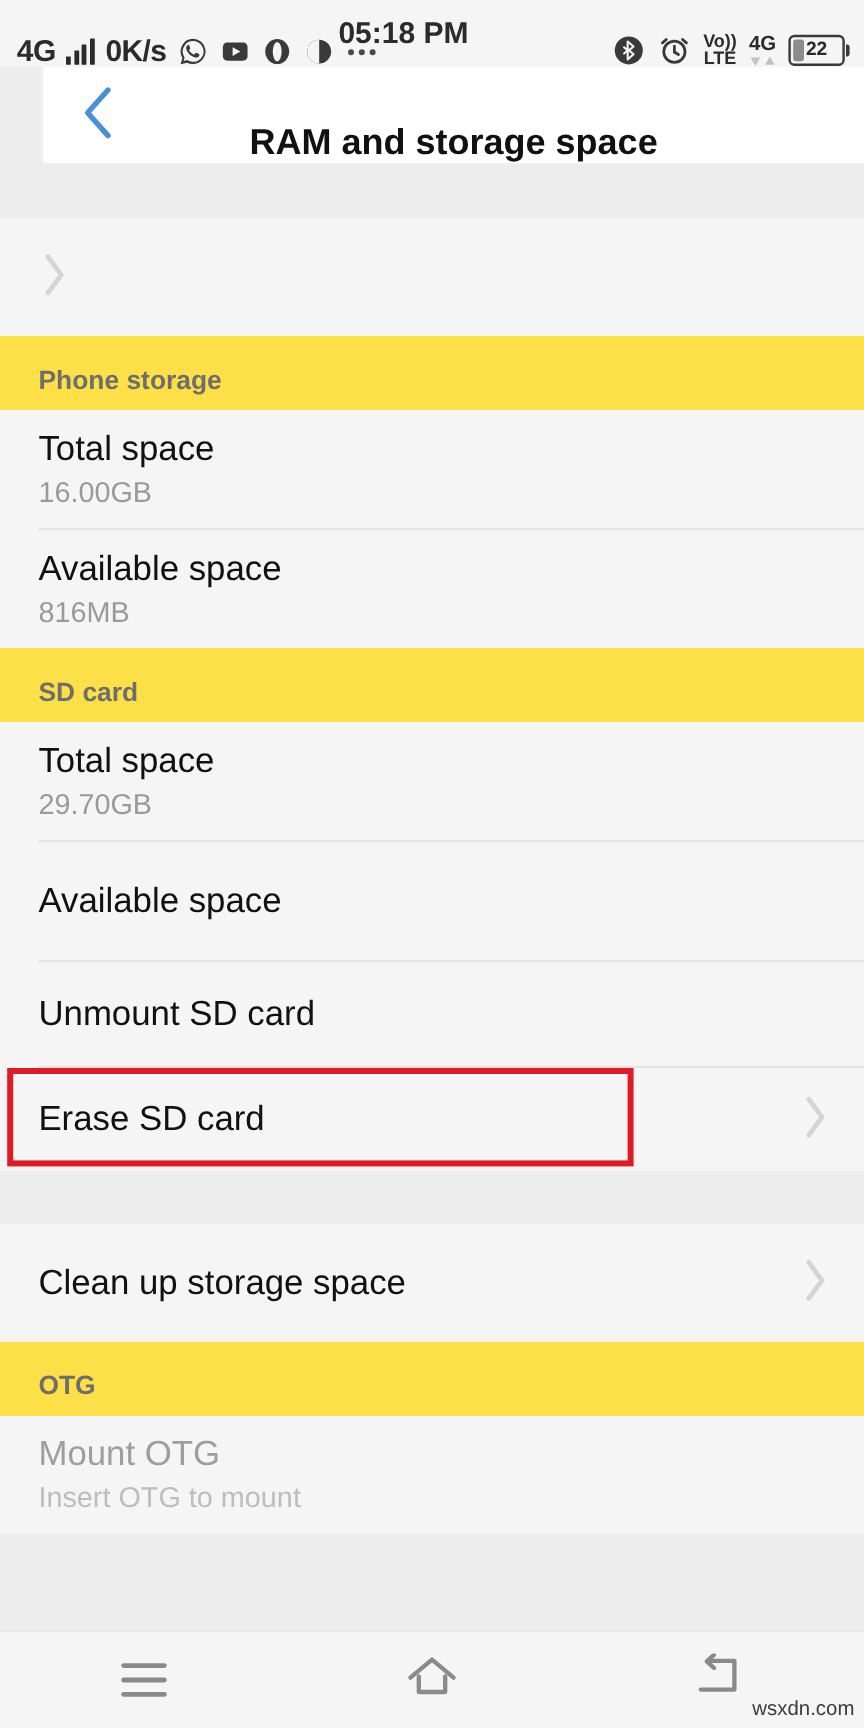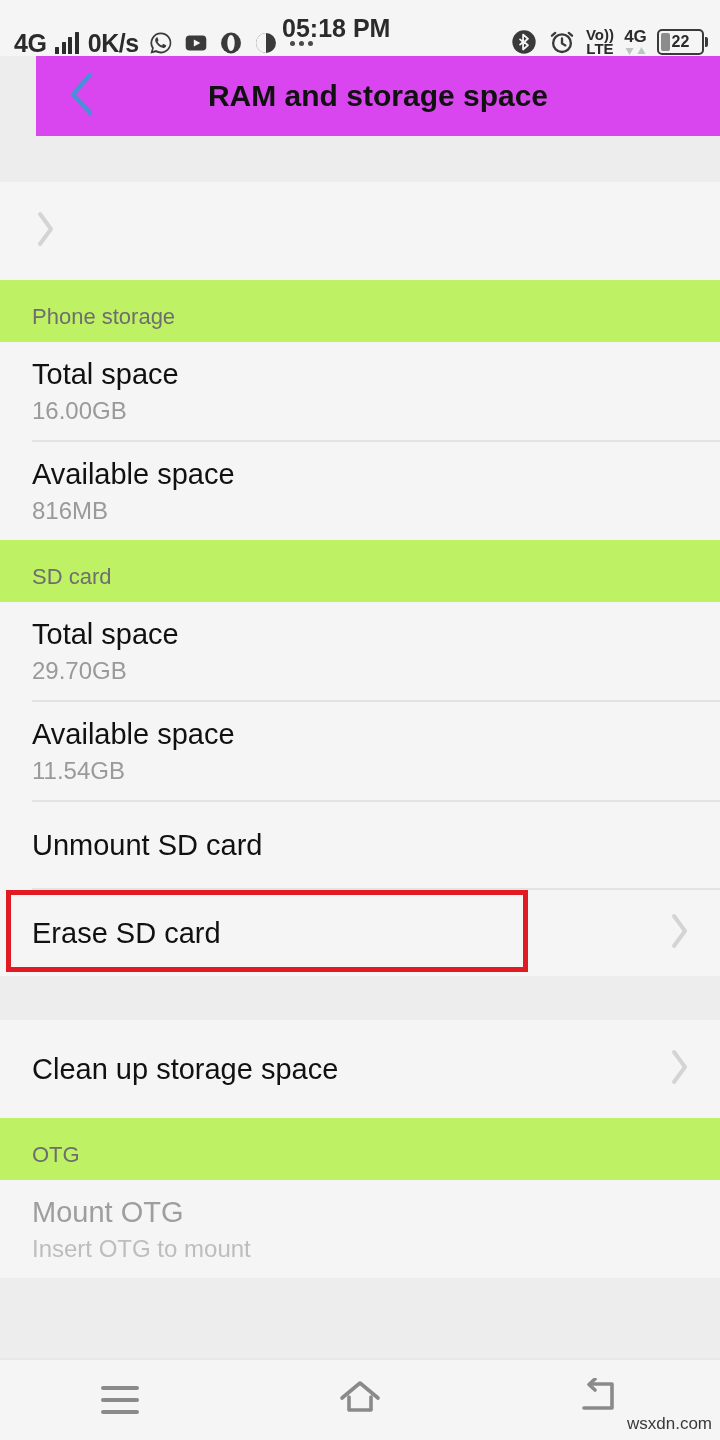--- a/index.html
+++ b/index.html
@@ -144,23 +144,23 @@
     position: relative;
     font-size: 16px;
     font-weight: bold;
     color: #2b2b2b;
     z-index: 2;
   }
 
   
   .app-bar {
     height: 80px;
-    background: #d946ef;
-    display: flex;
-    align-items: center;
+    background: #ffffff;
+    display: flex;
+    align-items: flex-end;
     position: relative;
     margin-left: 36px;
   }
   .back-btn {
     width: 92px;
     height: 80px;
     display: flex;
     align-items: center;
     justify-content: center;
     cursor: pointer;
@@ -176,27 +176,28 @@
   }
 
   
   .gap {
     background: #ededed;
   }
   .gap-sm  { height: 46px; }
   .gap-md  { height: 44px; }
 
   .section-header {
-    background: #bef264;
+    background: #fde047;
     font-size: 22px;
     color: #6e6e6e;
     padding: 0 0 12px 32px;
     display: flex;
     align-items: flex-end;
     height: 62px;
+    font-weight: bold;
   }
 
   .group { background: #f5f5f5; }
 
   .row {
     background: #f5f5f5;
     padding: 0 24px 0 32px;
     min-height: 98px;
     display: flex;
     align-items: center;
@@ -412,21 +413,20 @@
   <div class="row no-chevron">
     <div class="row-texts">
       <div class="row-title">Total space</div>
       <div class="row-sub">29.70GB</div>
     </div>
   </div>
   <div class="divider"></div>
   <div class="row no-chevron">
     <div class="row-texts">
       <div class="row-title">Available space</div>
-      <div class="row-sub">11.54GB</div>
     </div>
   </div>
   <div class="divider"></div>
   <div class="row no-chevron" style="min-height:86px;">
     <div class="row-texts">
       <div class="row-title">Unmount SD card</div>
     </div>
   </div>
   <div class="divider"></div>
   <div class="row" style="min-height:86px;">

